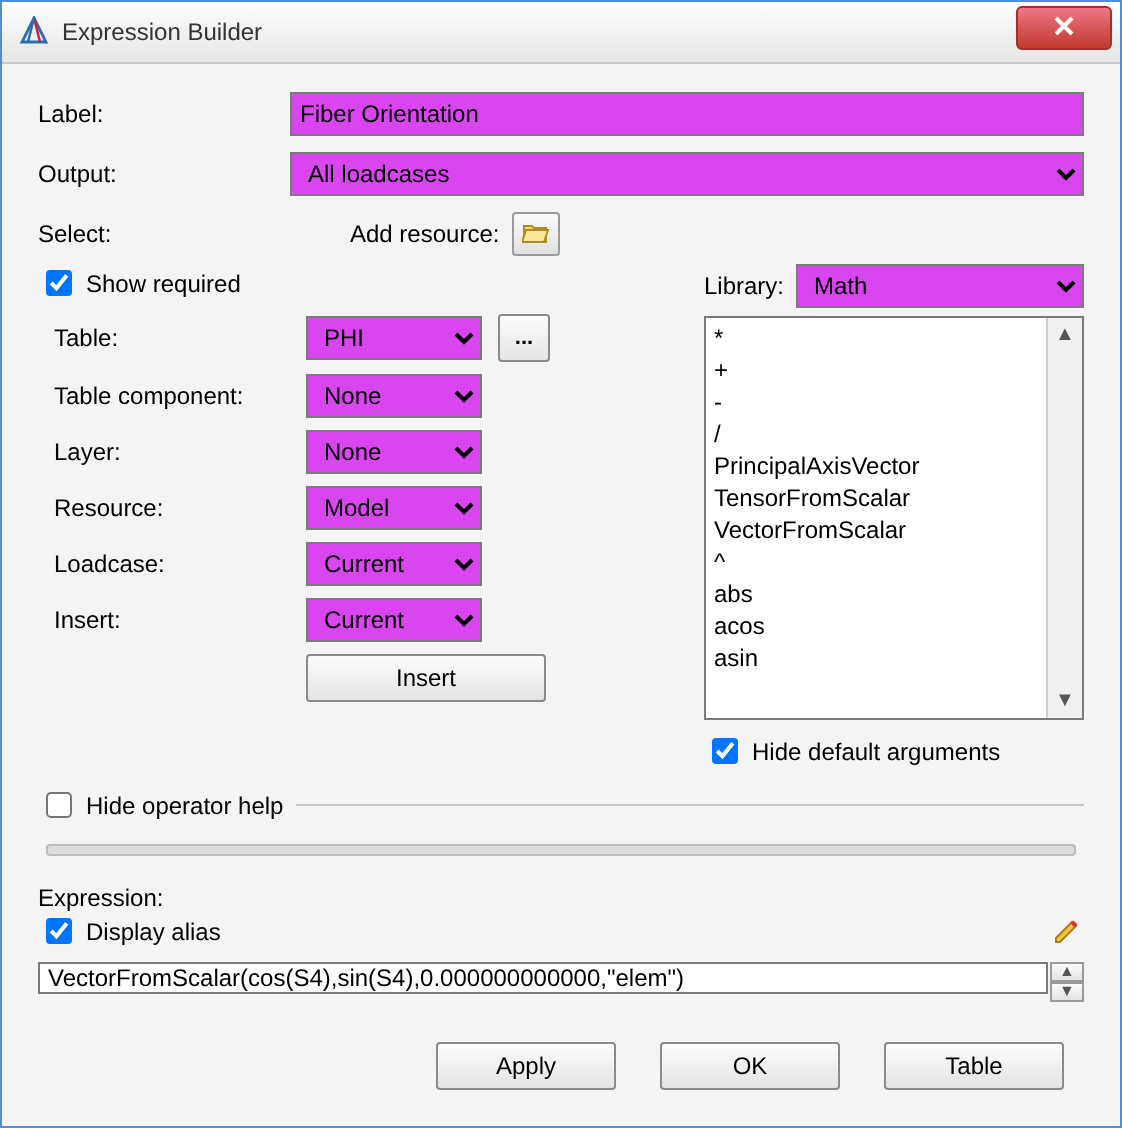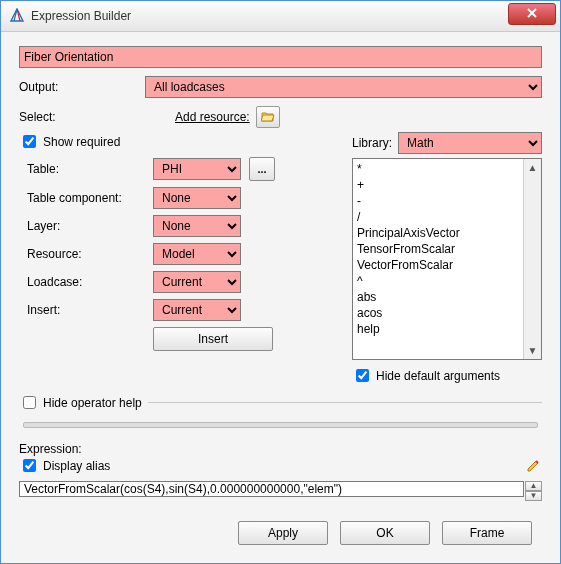--- a/index.html
+++ b/index.html
@@ -6,25 +6,25 @@
   .window{width:561px;height:564px;box-sizing:border-box;border:1px solid #4c8fd6;background:#f4f4f4;position:relative}
   .titlebar{height:30px;background:linear-gradient(#fdfdfd,#e6e6e6);border-bottom:1px solid #c8c8c8;display:flex;align-items:center;padding:0 8px;position:relative}
   .titlebar .appicon{width:16px;height:16px;margin-right:6px}
   .titlebar .title{font-size:12px;color:#333}
   .close-btn{position:absolute;right:4px;top:2px;width:46px;height:20px;border:1px solid #a03028;border-radius:3px;background:linear-gradient(#e78,#c0392b);display:flex;align-items:center;justify-content:center;color:#fff;font-weight:bold;font-size:12px}
   .body{padding:14px 18px;box-sizing:border-box}
   .row{display:flex;align-items:center;margin-bottom:8px}
   .lbl-col{width:126px}
   .lbl-col-sm{width:126px}
   input.textin, select.combo, input.combo{
-    font:inherit;box-sizing:border-box;border:1px solid #7a7a7a;background:#fca5a5;height:22px;padding:1px 4px}
+    font:inherit;box-sizing:border-box;border:1px solid #7a7a7a;background:#d946ef;height:22px;padding:1px 4px}
   .wide{flex:1}
   .sec-row{display:flex;align-items:center;margin-top:6px;margin-bottom:4px}
   .sec-left{flex:1;display:flex;align-items:center}
-  .link-btn{text-decoration:underline;color:#000;cursor:pointer}
+  .link-btn{color:#000;cursor:pointer}
   .folder-btn{width:22px;height:20px;border:1px solid #9a9a9a;background:linear-gradient(#fdfdfd,#e0e0e0);margin-left:6px;display:flex;align-items:center;justify-content:center;border-radius:2px}
   .grid2{display:flex;gap:31px;margin-top:2px}
   .left-col{width:302px}
   .right-col{flex:1}
   .chk{display:flex;align-items:center;gap:4px}
   .chk input[type=checkbox]{width:13px;height:13px}
   .form-row{display:flex;align-items:center;margin-bottom:6px}
   .form-row .flabel{width:126px;padding-left:8px}
   .form-row .combo{width:88px}
   .dots-btn{width:24px;height:22px;border:1px solid #8a8a8a;background:linear-gradient(#fdfdfd,#e3e3e3);margin-left:8px;display:flex;align-items:center;justify-content:center;font-weight:bold;font-size:11px;border-radius:2px}
@@ -39,21 +39,21 @@
   .scroll .arrow{width:13px;height:13px;display:flex;align-items:center;justify-content:center;color:#555;font-size:10px}
   .sep{height:1px;background:#c8c8c8;flex:1;margin:0 0 0 6px}
   .slider-track{height:4px;background:#ddd;border:1px solid #bbb;border-radius:2px;margin:10px 4px 14px 4px;position:relative}
   .expr-section{margin-top:6px}
   .expr-head{display:flex;align-items:flex-end;margin-bottom:6px}
   .pencil{margin-left:auto;width:18px;height:18px;display:flex;align-items:center;justify-content:center}
   .expr-box-wrap{display:flex;align-items:stretch}
   .expr-box{flex:1;height:16px;border:1px solid #7a7a7a;background:#fff;padding:2px 4px;box-sizing:border-box;font:inherit}
   .spin{width:17px;display:flex;flex-direction:column;margin-left:1px}
   .spin button{flex:1;border:1px solid #9a9a9a;background:linear-gradient(#fdfdfd,#e3e3e3);font-size:8px;line-height:1;padding:0;color:#555}
-  .bottom-btns{display:flex;justify-content:flex-end;gap:12px;margin-top:20px;padding-right:10px}
+  .bottom-btns{display:flex;justify-content:flex-end;gap:22px;margin-top:20px;padding-right:10px}
   .btn{width:90px;height:24px;border:1px solid #8a8a8a;background:linear-gradient(#fdfdfd,#e3e3e3);font:inherit;border-radius:2px}
   .hr-row{display:flex;align-items:center;margin-top:8px}
 </style>
 </head>
 <body>
 
 <div class="window">
   <div class="titlebar">
     <span class="appicon">
       <svg width="16" height="16" viewBox="0 0 16 16">
@@ -67,20 +67,21 @@
       <span>
         <svg width="12" height="10" viewBox="0 0 12 10">
             <path d="M2 1 L10 9 M10 1 L2 9" stroke="#fff" stroke-width="2"></path>
           </svg>
       </span>
     </div>
   </div>
 
   <div class="body">
     <div class="row">
+      <div class="lbl-col">Label:</div>
       <input class="textin wide" value="Fiber Orientation" style="">
     </div>
     <div class="row">
       <div class="lbl-col">Output:</div>
       <select class="combo wide">
         <option>All loadcases</option>
       </select>
     </div>
 
     <div class="sec-row">
@@ -147,21 +148,21 @@
               <div>*</div>
               <div>+</div>
               <div>-</div>
               <div>/</div>
               <div>PrincipalAxisVector</div>
               <div>TensorFromScalar</div>
               <div>VectorFromScalar</div>
               <div>^</div>
               <div>abs</div>
               <div>acos</div>
-              <div>help</div>
+              <div>asin</div>
             </div>
           <div class="scroll">
             <span class="arrow">▲</span>
             <span class="arrow">▼</span>
           </div>
         </div>
         <div class="chk" style="margin-top:6px">
           <input type="checkbox" checked="" style="">
           <span>Hide default arguments</span>
         </div>
@@ -198,16 +199,16 @@
         <div class="spin">
           <button>▲</button>
           <button>▼</button>
         </div>
       </div>
     </div>
 
     <div class="bottom-btns">
       <button class="btn">Apply</button>
       <button class="btn">OK</button>
-      <button class="btn">Frame</button>
+      <button class="btn">Table</button>
     </div>
   </div>
 </div>
 
 </body></html>

